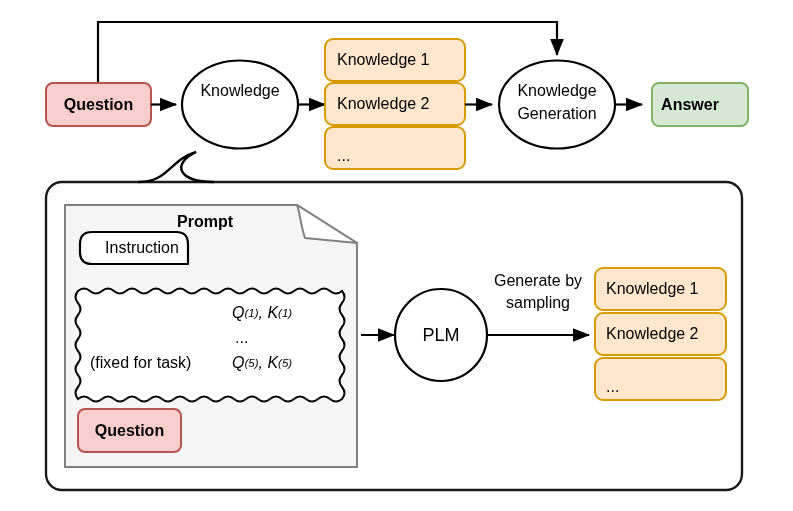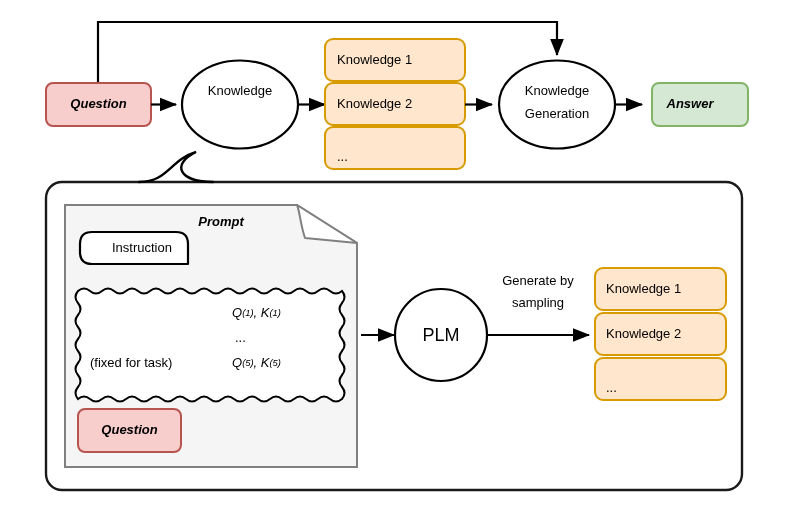--- a/index.html
+++ b/index.html
@@ -31,23 +31,23 @@
     position: absolute;
     display: flex;
     align-items: center;
     justify-content: center;
     text-align: center;
     line-height: 1.12;
     color: #000000;
     white-space: pre;
     pointer-events: none;
   }
-  .bold { font-weight: bold; font-style: italic; }
+  .bold { font-weight: bold; }
   .ital { font-style: italic; }
-  .lbl-17 { font-size: 13px; }
+  .lbl-17 { font-size: 16px; }
   .lbl-18 { font-size: 18px; }
   .sup { font-size: 0.72em; vertical-align: super; }
 </style>
 </head>
 <body>
 
 <div id="canvas">
 
   <svg class="layer" viewBox="0 0 793 511">
     <defs>
@@ -120,21 +120,21 @@
 
   <div class="node-text lbl-17" style="left:337px; top:39px; width:128px; height:42px; justify-content:flex-start;">Knowledge 1</div>
   <div class="node-text lbl-17" style="left:337px; top:83px; width:128px; height:42px; justify-content:flex-start;">Knowledge 2</div>
   <div class="node-text lbl-17" style="left:337px; top:127px; width:128px; height:42px; justify-content:flex-start; align-items:flex-end; padding-bottom:4px; box-sizing:border-box;">...</div>
 
   <div class="node-text lbl-17" style="left:499px; top:80px; width:116px; height:22px;">Knowledge</div>
   <div class="node-text lbl-17" style="left:499px; top:103px; width:116px; height:22px;">Generation</div>
 
   <div class="node-text bold lbl-17" style="left:652px; top:83px; width:76px; height:43px;">Answer</div>
 
-  <div class="node-text bold lbl-17" style="left:146px; top:209px; width:150px; height:26px;">Prompt</div>
+  <div class="node-text bold lbl-17" style="left:130px; top:209px; width:150px; height:26px;">Prompt</div>
 
   <div class="node-text lbl-17" style="left:80px; top:232px; width:124px; height:32px;">Instruction</div>
 
   <div class="node-text lbl-17" style="left:90px; top:352px; width:150px; height:22px; justify-content:flex-start;">(fixed for task)</div>
 
   <div class="node-text ital lbl-17" style="left:232px; top:302px; width:120px; height:22px; justify-content:flex-start;"><span>Q</span><span class="sup">(1)</span><span>, </span><span>K</span><span class="sup">(1)</span></div>
 
   <div class="node-text lbl-17" style="left:235px; top:327px; width:120px; height:22px; justify-content:flex-start;">...</div>
 
   <div class="node-text ital lbl-17" style="left:232px; top:352px; width:120px; height:22px; justify-content:flex-start;"><span>Q</span><span class="sup">(5)</span><span>, </span><span>K</span><span class="sup">(5)</span></div>

